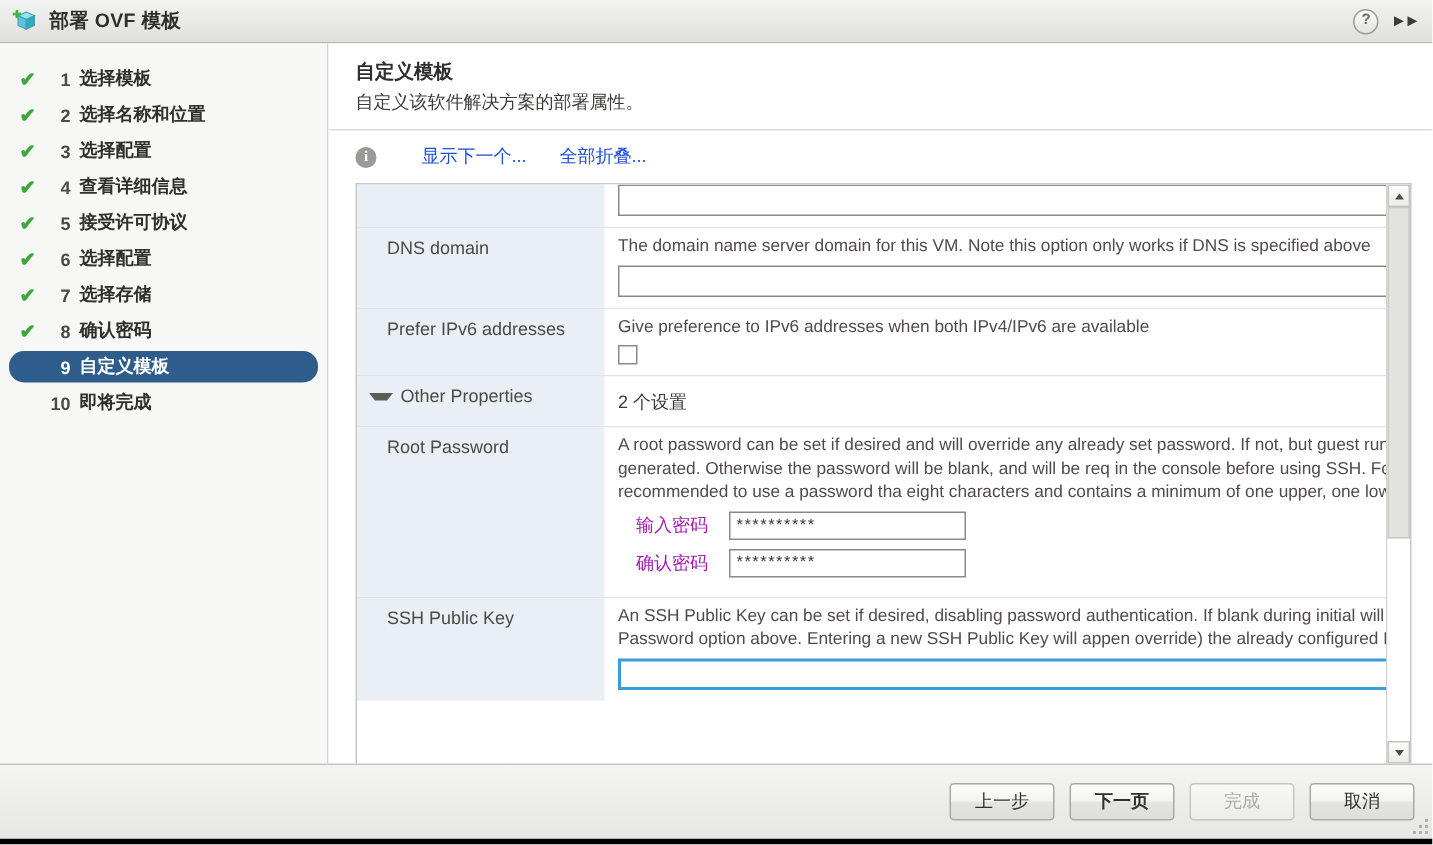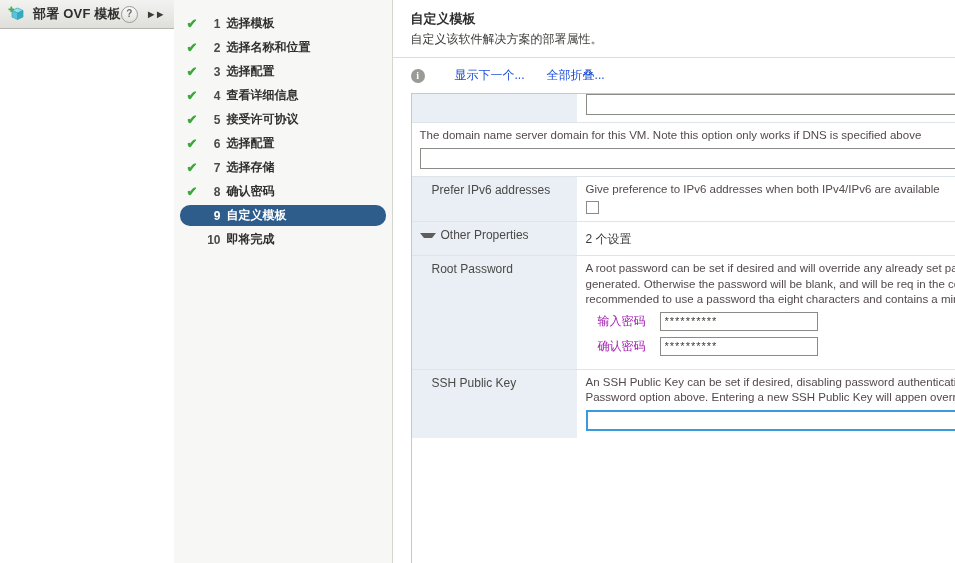--- a/index.html
+++ b/index.html
@@ -13,20 +13,21 @@
     font-family: "Liberation Sans", sans-serif;
     font-size: 12px;
     color: #333;
     background: #ffffff;
   }
   .window {
     width: 955px;
     height: 563px;
     position: relative;
     display: flex;
+    flex-direction: column;
     background: #ffffff;
     box-sizing: border-box;
   }
 
   
   .titlebar {
     height: 29px;
     flex: 0 0 29px;
     background: linear-gradient(to bottom, #f2f2f0 0%, #e9e9e6 50%, #dedeDA 100%);
     border-bottom: 1px solid #b6b6b1;
@@ -518,20 +519,21 @@
           <div class="prop-inner">
 
             <div class="prop-row" style="min-height:40px;">
               <div class="prop-label"></div>
               <div class="prop-value" style="padding-top:14px;">
                 <input class="txt-input" type="text" value="" style="">
               </div>
             </div>
 
             <div class="prop-row">
+              <div class="prop-label">DNS domain</div>
               <div class="prop-value">
                 <div class="prop-desc">The domain name server domain for this VM. Note this option only works if DNS is specified above</div>
                 <input class="txt-input" type="text" value="" style="">
               </div>
             </div>
 
             <div class="prop-row">
               <div class="prop-label">Prefer IPv6 addresses</div>
               <div class="prop-value">
                 <div class="prop-desc">Give preference to IPv6 addresses when both IPv4/IPv6 are available</div>

